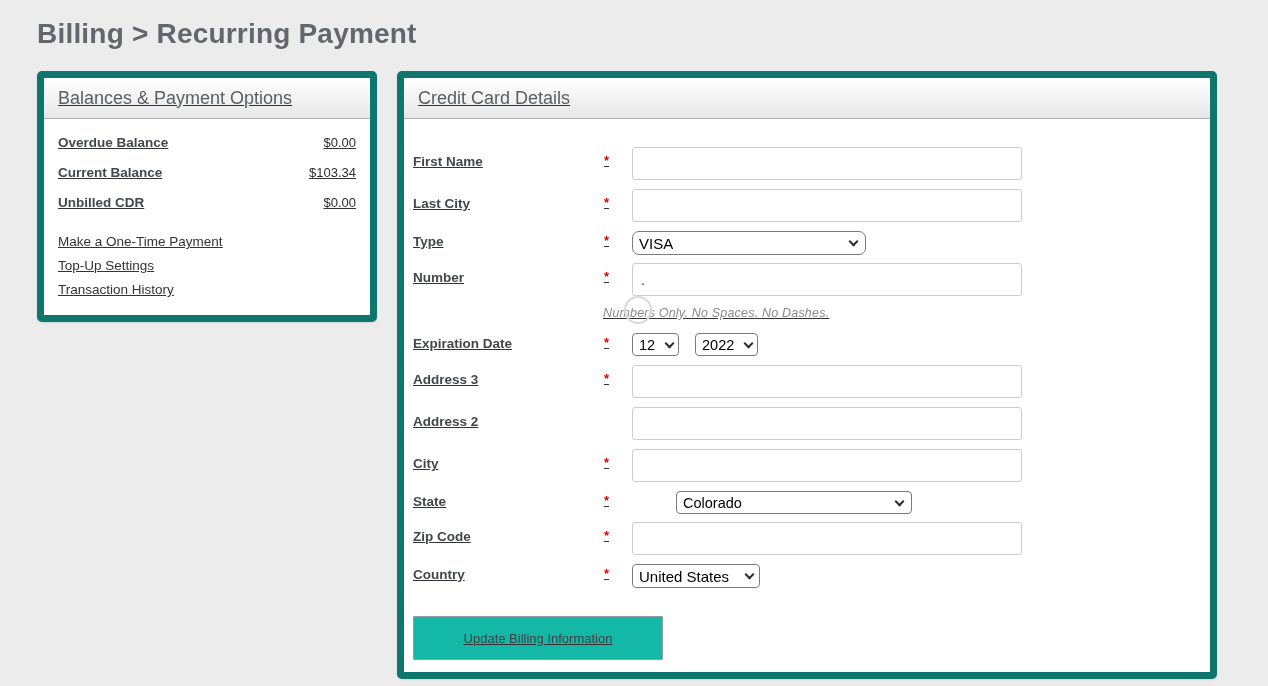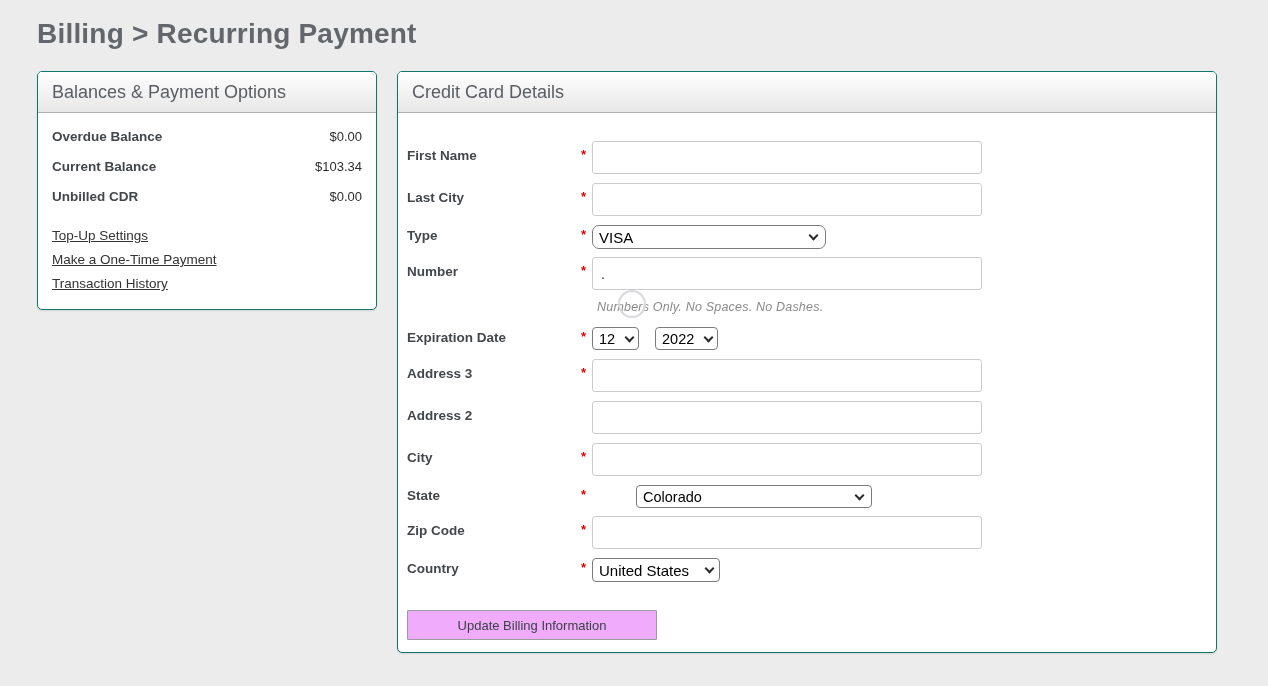--- a/index.html
+++ b/index.html
@@ -14,24 +14,25 @@
   .page-title {
     font-size: 28px;
     font-weight: bold;
     color: #63676b;
     margin-bottom: 21px;
     letter-spacing: 0.2px;
   }
   .panels { display: flex; align-items: flex-start; gap: 20px; }
   .panel {
     background: #ffffff;
-    border: 1px solid #0f766e;
+    border: 7px solid #0f766e;
     border-radius: 5px;
     box-shadow: 0 1px 2px rgba(0,0,0,0.10);
     overflow: hidden;
+    text-decoration: underline;
   }
   .panel-header {
     height: 41px;
     background: linear-gradient(#ffffff, #e7e7e7);
     border-bottom: 1px solid #b0b0b0;
     display: flex;
     align-items: center;
     padding: 0 14px;
     font-size: 18px;
     color: #5a5e62;
@@ -57,20 +58,21 @@
     cursor: pointer;
   }
   .balance-link:last-child { margin-bottom: 0; }
   
   .panel-card { width: 820px; min-height: 569px; }
   .card-body { padding: 28px 14px 12px 9px; }
   .form-row {
     display: grid;
     grid-template-columns: 174px 11px 1fr;
     margin-bottom: 9px;
+    gap: 17px;
   }
   .form-label {
     font-weight: bold;
     font-size: 13.5px;
     color: #43474b;
     padding-top: 7px;
   }
   .req {
     color: #e00000;
     font-size: 13px;
@@ -145,22 +147,22 @@
   .exp-controls select.month { width: 47px; }
   .exp-controls select.year { width: 63px; }
   .row-state { margin-bottom: 8px; }
   .row-state select { width: 236px; margin-left: 44px; }
   .row-country { margin-bottom: 0; }
   .row-country select { width: 128px; }
   .submit-btn {
     display: block;
     margin: 28px 0 0 0;
     width: 250px;
-    height: 30px;
-    background: #f0abfc;
+    height: 44px;
+    background: #14b8a6;
     border: 1px solid #989ba0;
     border-radius: 1px;
     font-family: "Liberation Sans", sans-serif;
     font-size: 13px;
     color: #3e4144;
     cursor: pointer;
   }
 </style>
 </head>
 <body>
@@ -179,22 +181,22 @@
         </div>
         <div class="balance-row">
           <span class="balance-label">Current Balance</span>
           <span class="balance-value">$103.34</span>
         </div>
         <div class="balance-row">
           <span class="balance-label">Unbilled CDR</span>
           <span class="balance-value">$0.00</span>
         </div>
         <div class="balance-links">
+          <a class="balance-link" href="#">Make a One-Time Payment</a>
           <a class="balance-link" href="#">Top-Up Settings</a>
-          <a class="balance-link" href="#">Make a One-Time Payment</a>
           <a class="balance-link" href="#">Transaction History</a>
         </div>
       </div>
     </div>
 
     <div class="panel panel-card">
       <div class="panel-header">Credit Card Details</div>
       <div class="card-body">
 
         <div class="form-row">

